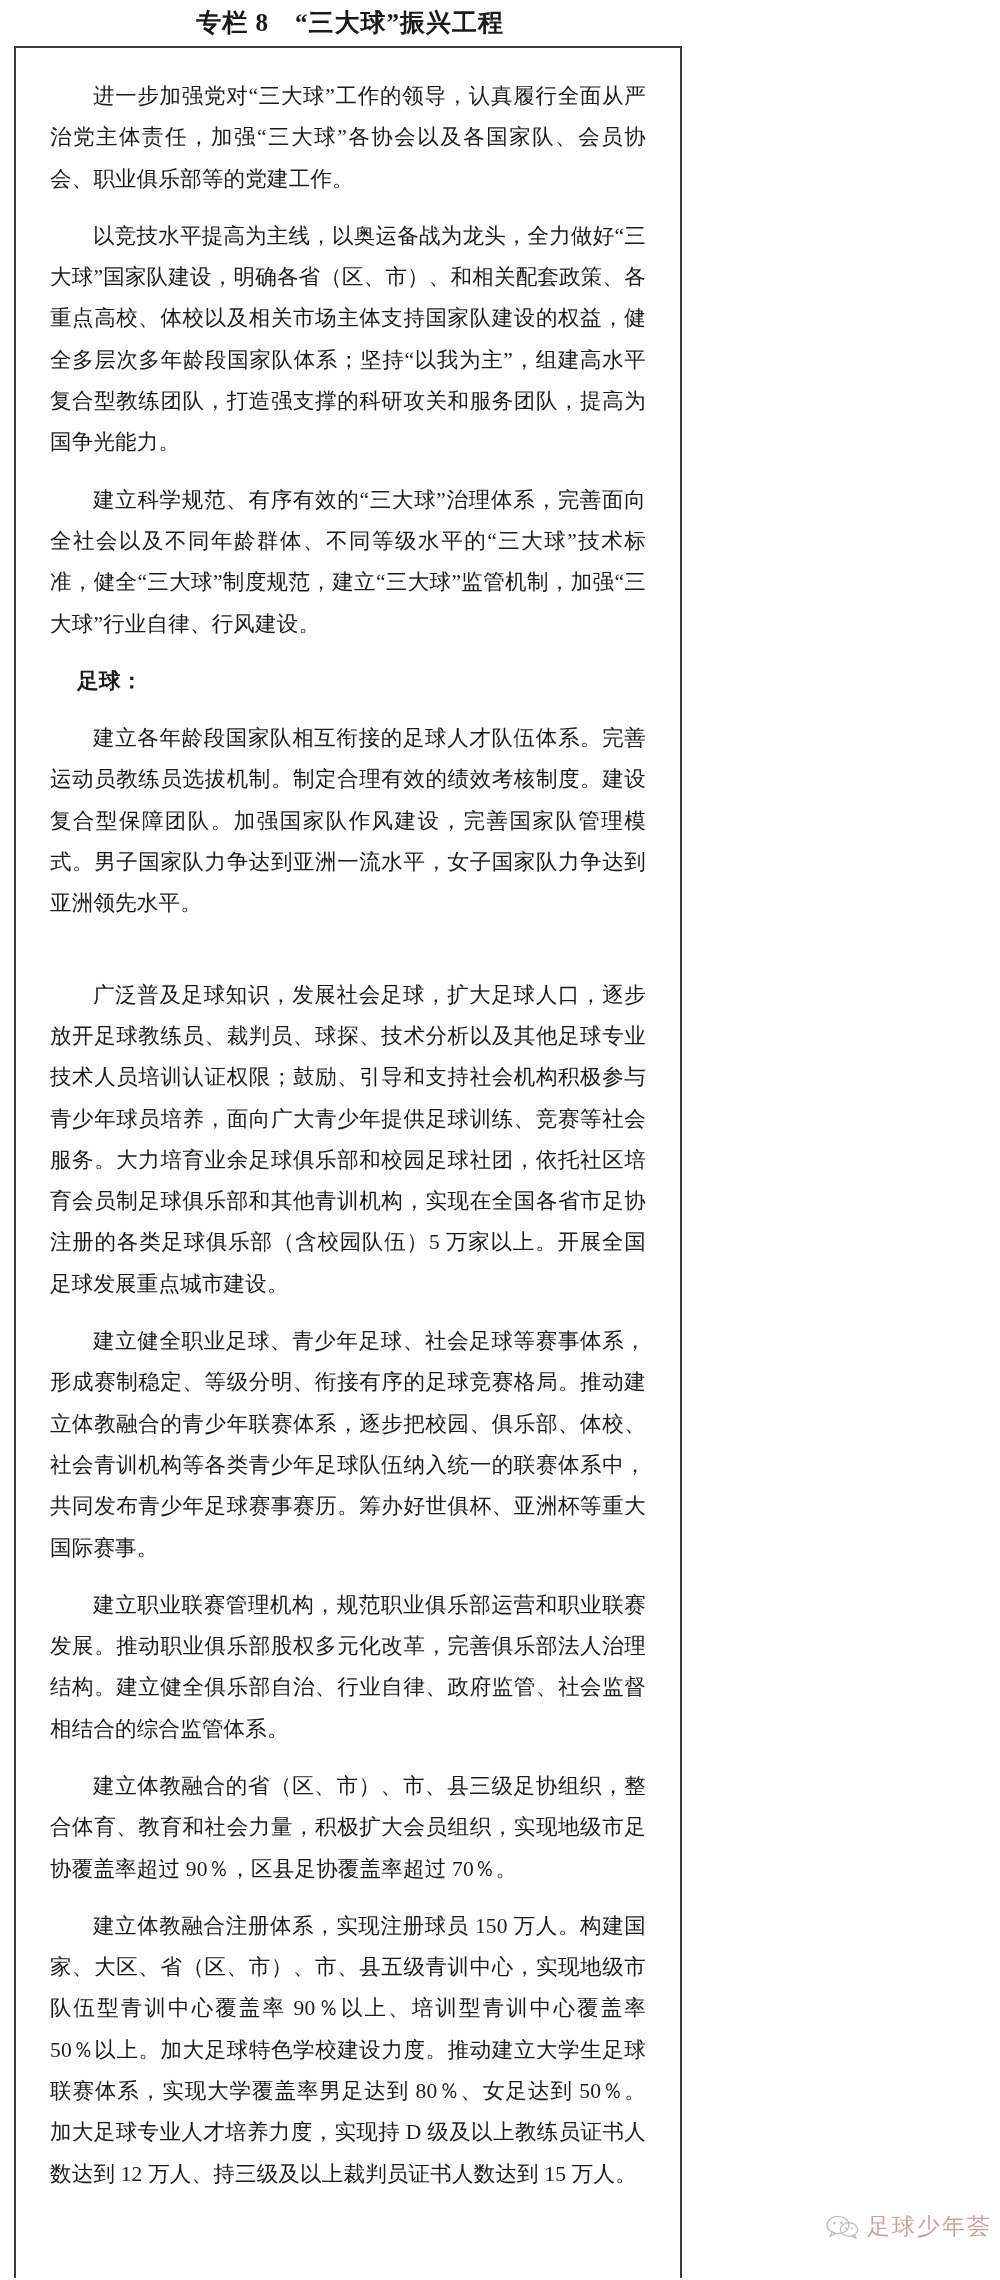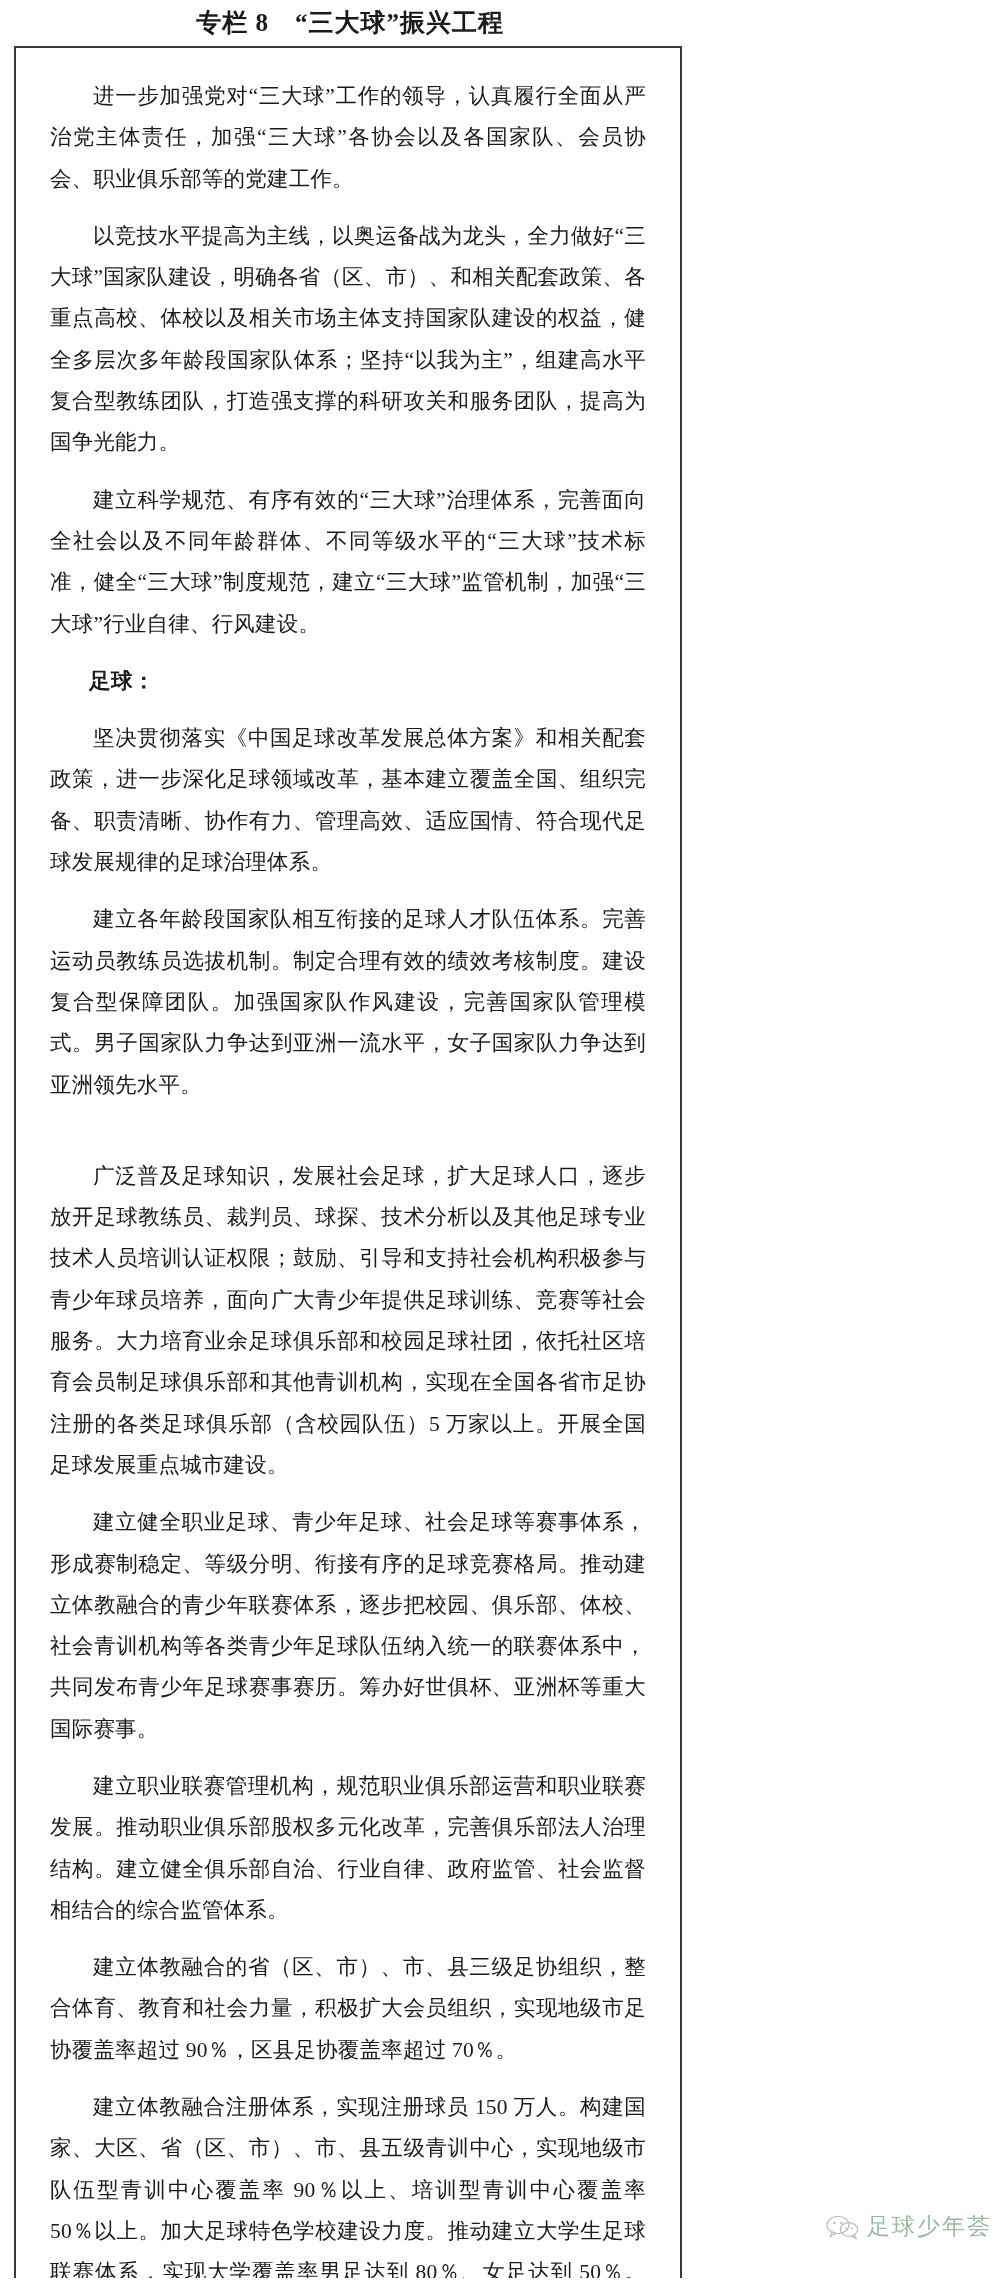--- a/index.html
+++ b/index.html
@@ -53,37 +53,37 @@
     text-justify: inter-ideograph;
     letter-spacing: 0.2px;
   }
   p.para {
     margin: 16px;
     text-indent: 2em;
     text-align: justify;
     text-justify: inter-ideograph;
   }
   .subhead {
-    margin: 12px;
+    margin: 0;
     text-indent: 2em;
     font-weight: bold;
     letter-spacing: 0.5px;
   }
   .spacer {
     height: 18px;
   }
   .watermark {
     position: absolute;
     right: 8px;
     bottom: 38px;
     display: flex;
     align-items: center;
     gap: 7px;
     opacity: 0.42;
-    color: #14532d;
+    color: #7f1d1d;
     font-size: 23px;
     font-family: Liberation Serif, serif;
     letter-spacing: 2px;
     white-space: nowrap;
   }
   .wechat-icon {
     display: inline-block;
     width: 34px;
     height: 24px;
     position: relative;
@@ -99,21 +99,20 @@
 
   <div class="box">
     <div class="body-text">
 
       <p class="para">进一步加强党对“三大球”工作的领导，认真履行全面从严治党主体责任，加强“三大球”各协会以及各国家队、会员协会、职业俱乐部等的党建工作。</p>
       <p class="para">以竞技水平提高为主线，以奥运备战为龙头，全力做好“三大球”国家队建设，明确各省（区、市）、和相关配套政策、各重点高校、体校以及相关市场主体支持国家队建设的权益，健全多层次多年龄段国家队体系；坚持“以我为主”，组建高水平复合型教练团队，打造强支撑的科研攻关和服务团队，提高为国争光能力。</p>
       <p class="para">建立科学规范、有序有效的“三大球”治理体系，完善面向全社会以及不同年龄群体、不同等级水平的“三大球”技术标准，健全“三大球”制度规范，建立“三大球”监管机制，加强“三大球”行业自律、行风建设。</p>
 
       <p class="subhead">足球：</p>
 
-      <p class="para">坚决贯彻落实《中国足球改革发展总体方案》和相关配套政策，进一步深化足球领域改革，基本建立覆盖全国、组织完备、职责清晰、协作有力、管理高效、适应国情、符合现代足球发展规律的足球治理体系。</p>
       <p class="para">建立各年龄段国家队相互衔接的足球人才队伍体系。完善运动员教练员选拔机制。制定合理有效的绩效考核制度。建设复合型保障团队。加强国家队作风建设，完善国家队管理模式。男子国家队力争达到亚洲一流水平，女子国家队力争达到亚洲领先水平。</p>
 
       <div class="spacer"></div>
 
       <p class="para">广泛普及足球知识，发展社会足球，扩大足球人口，逐步放开足球教练员、裁判员、球探、技术分析以及其他足球专业技术人员培训认证权限；鼓励、引导和支持社会机构积极参与青少年球员培养，面向广大青少年提供足球训练、竞赛等社会服务。大力培育业余足球俱乐部和校园足球社团，依托社区培育会员制足球俱乐部和其他青训机构，实现在全国各省市足协注册的各类足球俱乐部（含校园队伍）5 万家以上。开展全国足球发展重点城市建设。</p>
       <p class="para">建立健全职业足球、青少年足球、社会足球等赛事体系，形成赛制稳定、等级分明、衔接有序的足球竞赛格局。推动建立体教融合的青少年联赛体系，逐步把校园、俱乐部、体校、社会青训机构等各类青少年足球队伍纳入统一的联赛体系中，共同发布青少年足球赛事赛历。筹办好世俱杯、亚洲杯等重大国际赛事。</p>
       <p class="para">建立职业联赛管理机构，规范职业俱乐部运营和职业联赛发展。推动职业俱乐部股权多元化改革，完善俱乐部法人治理结构。建立健全俱乐部自治、行业自律、政府监管、社会监督相结合的综合监管体系。</p>
       <p class="para">建立体教融合的省（区、市）、市、县三级足协组织，整合体育、教育和社会力量，积极扩大会员组织，实现地级市足协覆盖率超过 90％，区县足协覆盖率超过 70％。</p>
       <p class="para">建立体教融合注册体系，实现注册球员 150 万人。构建国家、大区、省（区、市）、市、县五级青训中心，实现地级市队伍型青训中心覆盖率 90％以上、培训型青训中心覆盖率 50％以上。加大足球特色学校建设力度。推动建立大学生足球联赛体系，实现大学覆盖率男足达到 80％、女足达到 50％。加大足球专业人才培养力度，实现持 D 级及以上教练员证书人数达到 12 万人、持三级及以上裁判员证书人数达到 15 万人。</p>
 

